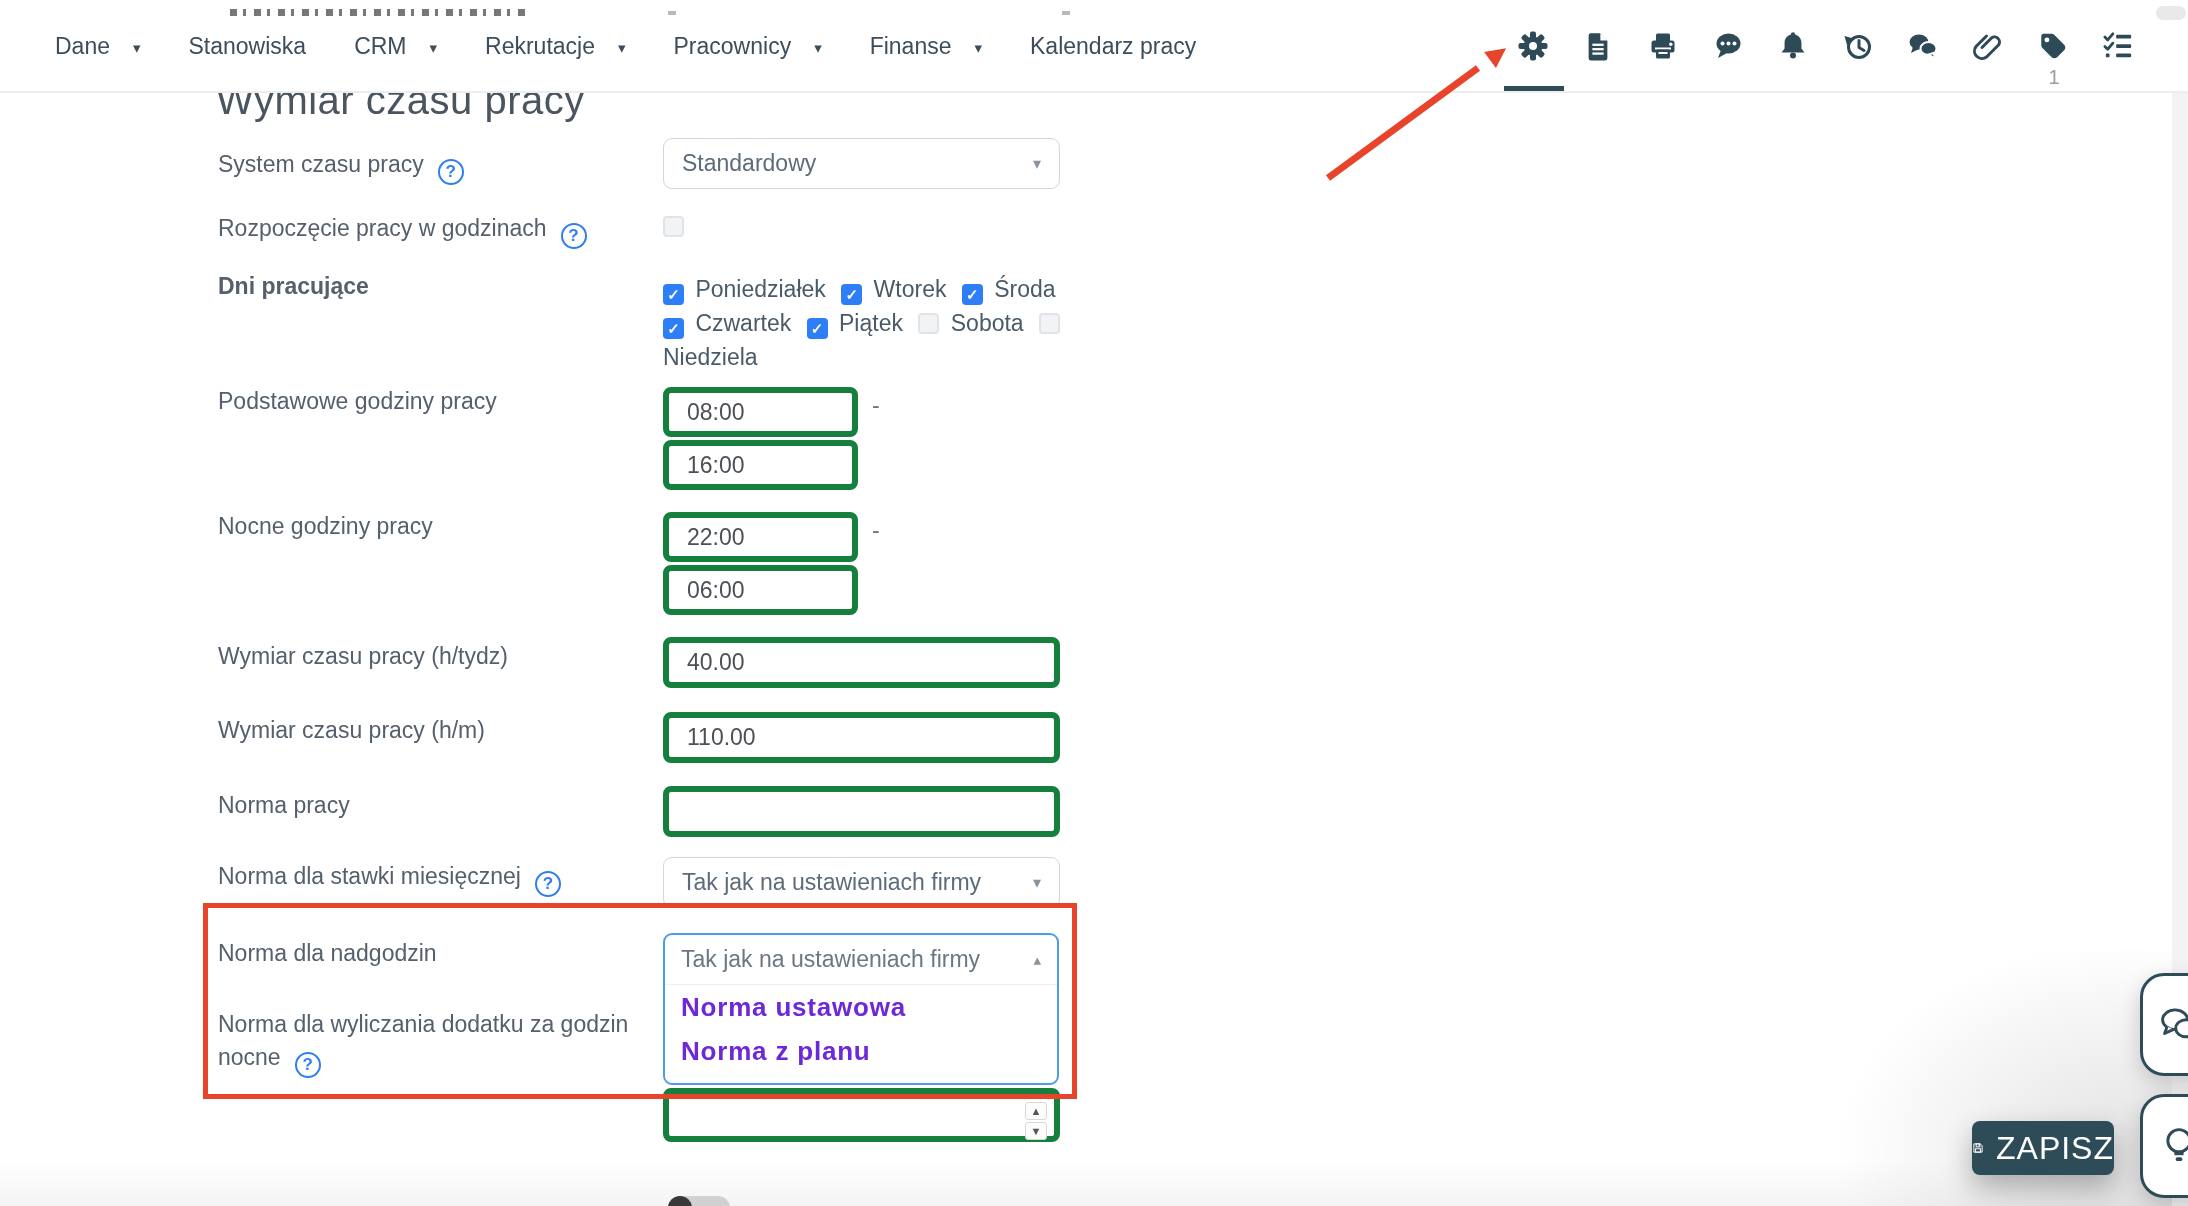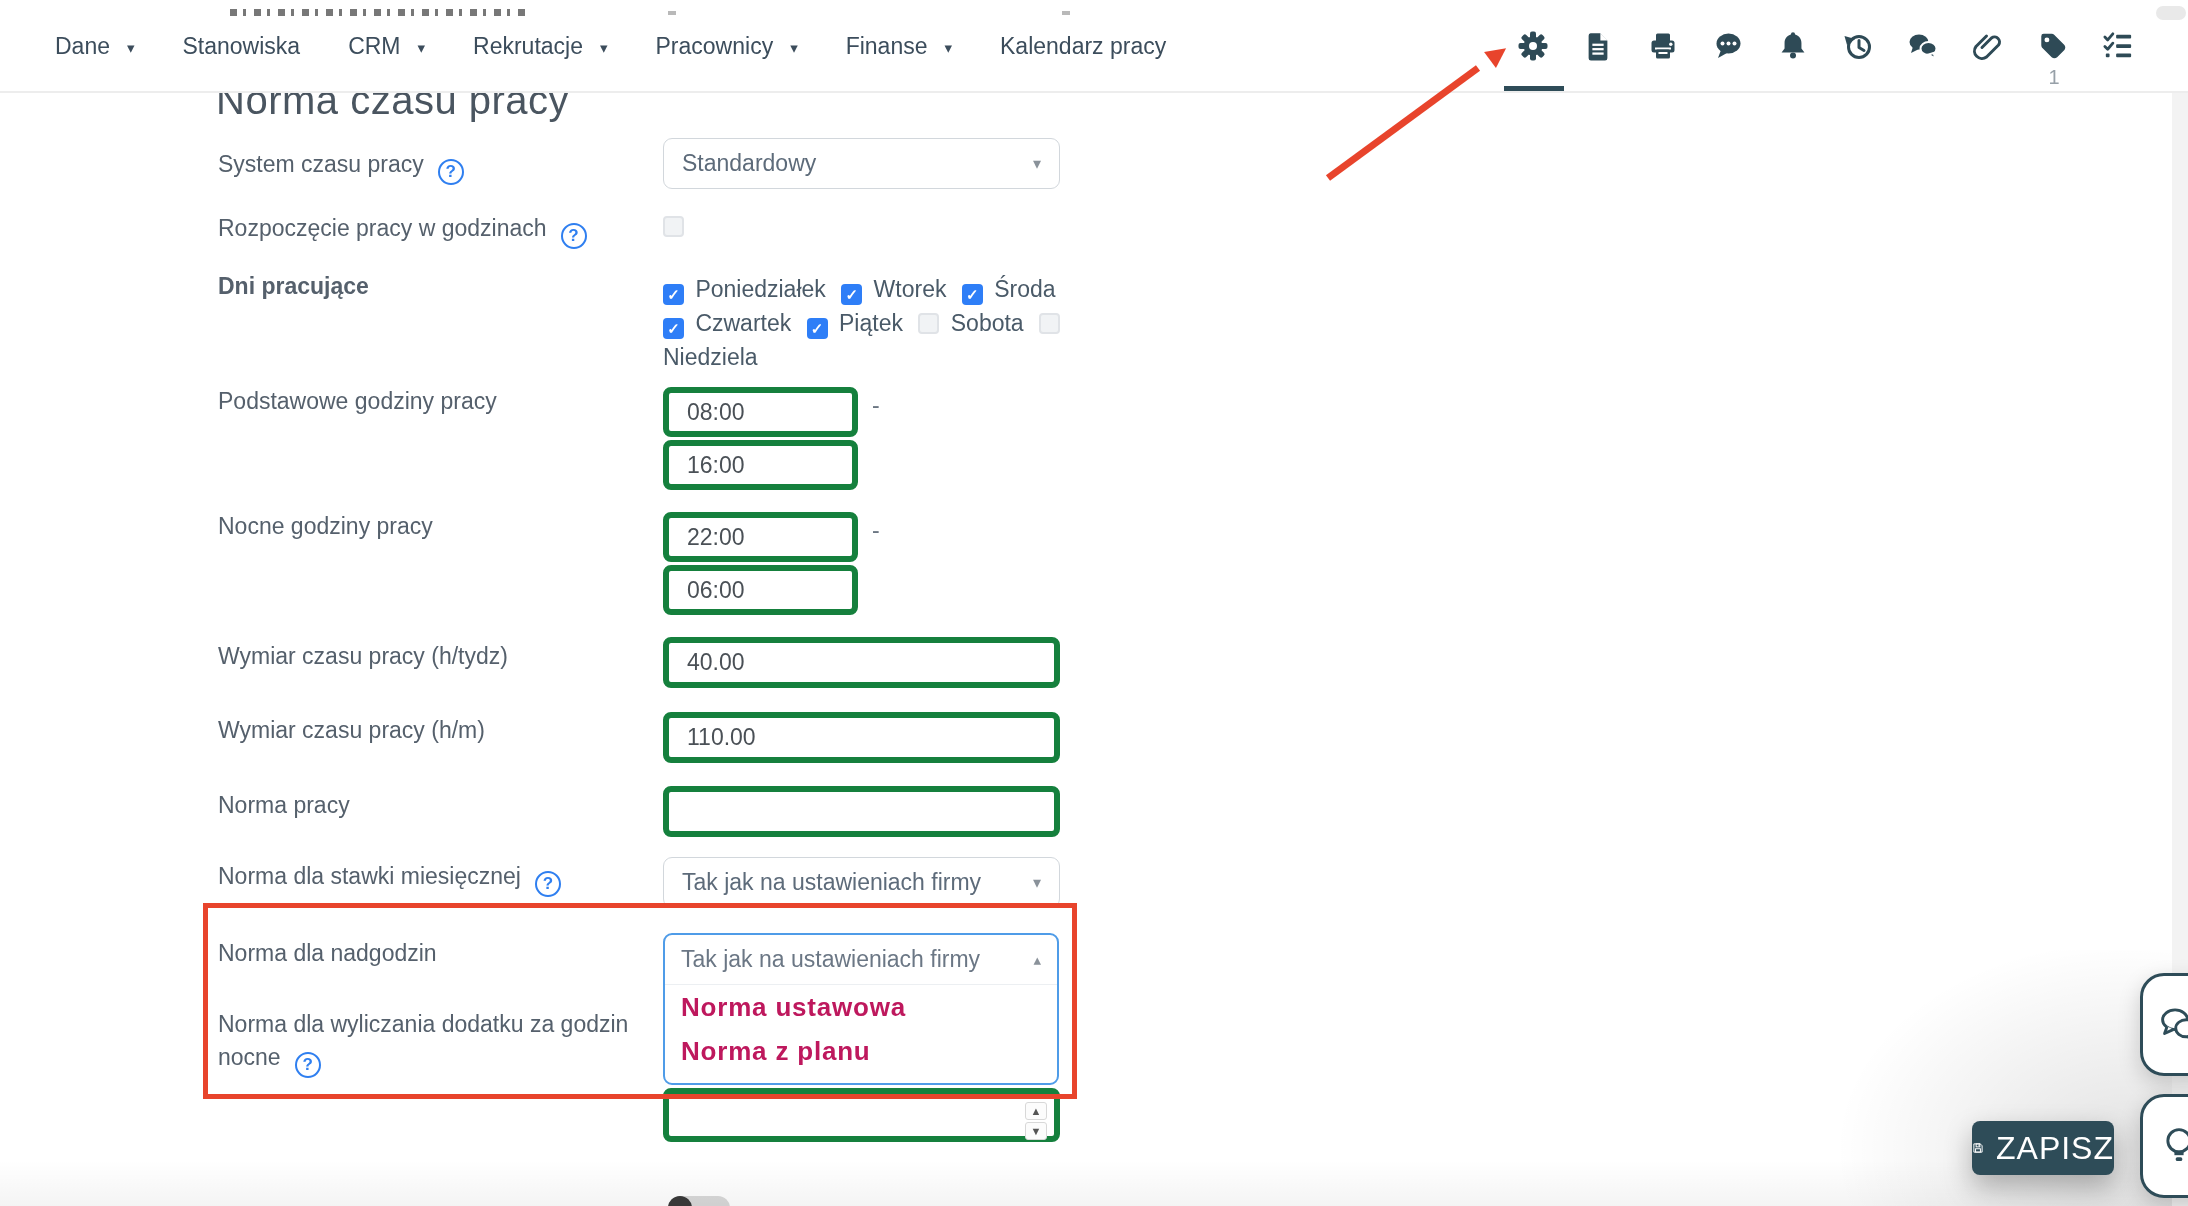--- a/index.html
+++ b/index.html
@@ -10,21 +10,21 @@
   
   .topbar { position:absolute; left:0; top:0; width:2188px; height:93px; background:#fff;
             border-bottom:2px solid #ededed; z-index:10; }
   .clip-frag { position:absolute; left:230px; top:9px; width:300px; height:7px;
                background:repeating-linear-gradient(90deg,#4a4a4a 0 7px, transparent 7px 13px, #4a4a4a 13px 16px, transparent 16px 24px);
                opacity:.75; }
   .clip-dot { position:absolute; top:11px; width:8px; height:4px; background:#b9b9b9; }
   .scroll-pill { position:absolute; right:2px; top:6px; width:30px; height:14px; background:#e9e9e9; border-radius:7px; }
 
   .nav { position:absolute; left:55px; top:0; height:93px; display:flex; align-items:center; gap:48px; }
-  .nav-item { color:#3c4d5c; font-size:23px; white-space:nowrap; cursor:pointer; display:flex; align-items:center; gap:17px; }
+  .nav-item { color:#3c4d5c; font-size:23px; white-space:nowrap; cursor:pointer; display:flex; align-items:center; gap:23px; }
   .nav-caret { font-size:15px; color:#3c4d5c; transform:translateY(1px); }
 
   .iconrow { position:absolute; left:1517px; top:30px; display:flex; gap:33px; align-items:center; }
   .ic { width:32px; height:32px; display:flex; align-items:center; justify-content:center; cursor:pointer; position:relative; }
   .ic svg { display:block; }
   .active-underline { position:absolute; left:1504px; top:86px; width:60px; height:5px; background:#2e4c58; z-index:11; }
   .tag-count { position:absolute; left:2043px; top:66px; width:22px; text-align:center; color:#97a0a8; font-size:20px; z-index:11; }
 
   
   .scroll-strip { position:absolute; left:2172px; top:93px; width:16px; height:1113px; background:#f3f3f3; z-index:3; }
@@ -65,21 +65,21 @@
   .days .cb { margin-right:5px; }
   .days .dlabel { margin-right:9px; }
 
   
   .combo-open { position:absolute; left:663px; top:933px; width:396px; border:2px solid #4f9ce8; border-radius:9px;
                 background:#fff; z-index:20; overflow:hidden; }
   .combo-value { height:50px; display:flex; align-items:center; padding:0 16px; font-size:23px; color:#6b7785;
                  border-bottom:1px solid #eceff2; cursor:pointer; }
   .combo-value .caret { margin-left:auto; color:#8a929a; font-size:15px; }
   .combo-opt { height:44px; display:flex; align-items:center; padding:0 16px; font-size:26px; font-weight:600;
-               letter-spacing:.8px; color:#be185d; cursor:pointer; }
+               letter-spacing:.8px; color:#6d28d9; cursor:pointer; }
   .combo-pad { height:10px; }
 
   
   .spinner { position:absolute; right:7px; top:8px; width:22px; height:38px; display:flex; flex-direction:column; gap:2px; }
   .spin-btn { flex:1; border:1px solid #d8d8d8; background:#fcfcfc; border-radius:3px; font-size:11px; color:#555;
               display:flex; align-items:center; justify-content:center; cursor:pointer; line-height:1; }
 
   
   .red-box { position:absolute; left:203px; top:903px; width:874px; height:196px; border:5px solid #e8442c;
              z-index:30; pointer-events:none; }
@@ -94,21 +94,21 @@
   
   .toggle-partial { position:absolute; left:668px; top:1196px; width:62px; height:24px; background:#d9d9d9;
                     border-radius:12px; z-index:1; }
   .toggle-knob { position:absolute; left:0; top:0; width:24px; height:24px; background:#3a3a3a; border-radius:50%; }
 </style>
 </head>
 <body>
 
 <div id="stage">
 
-  <div class="heading">Norma czasu pracy</div>
+  <div class="heading">Wymiar czasu pracy</div>
 
   <div class="topbar">
     <div class="clip-frag"></div>
     <div class="clip-dot" style="left:668px;"></div>
     <div class="clip-dot" style="left:1062px;"></div>
     <div class="scroll-pill"></div>
     <nav class="nav" id="nav-root">
         <div class="nav-item">
           <span>Dane</span>
           <span class="nav-caret">▾</span>

